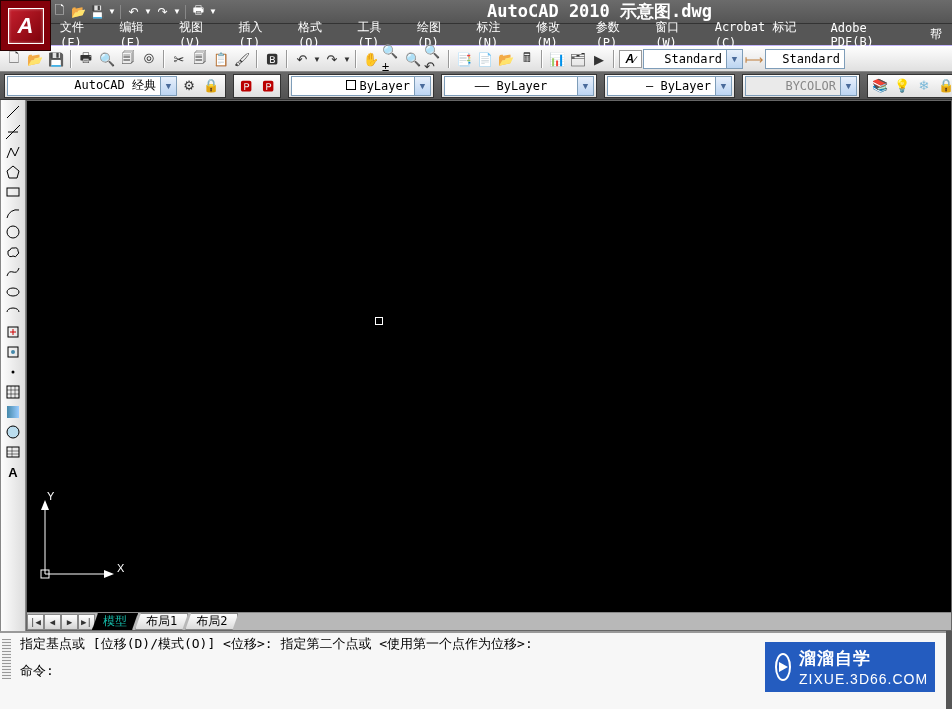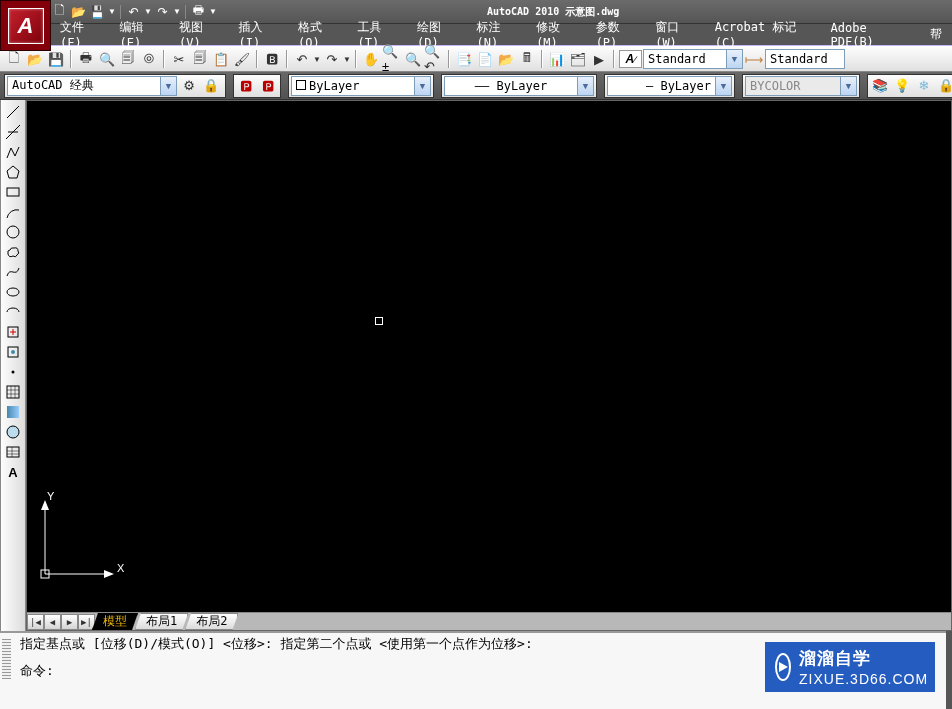--- a/index.html
+++ b/index.html
@@ -17,21 +17,21 @@
     display: flex; align-items: center;
     color: #fff;
     border-bottom: 1px solid #333;
   }
   .qat { display:flex; align-items:center; padding-left:51px; gap:2px;}
   .qat .qbtn {
     width:17px;height:17px;display:flex;align-items:center;justify-content:center;
     color:#fff; font-size:12px; cursor:pointer;
   }
   .qat .sep { width:1px;height:14px;background:#888;margin:0 2px;}
-  .title-text { margin-left:270px; font-weight:bold; font-family: SimSun, monospace; font-size:10px;}
+  .title-text { margin-left:270px; font-weight:bold; font-family: SimSun, monospace; font-size:17px;}
   .app-btn {
     position:absolute; top:0; left:0; width:51px;height:51px;
     background: #83000a;
     border:1px solid #2a0000;
     z-index:50;
     display:flex;align-items:center;justify-content:center;
   }
   .app-a {
     width:36px;height:36px;border:1px solid #fff;
     background: linear-gradient(135deg,#c5202e,#7d010a);
@@ -61,21 +61,21 @@
   }
   .tbtn{
     width:20px;height:20px;display:flex;align-items:center;justify-content:center;
     cursor:pointer;font-size:13px;color:#333;
   }
   .tsep{width:2px;height:18px;border-left:1px solid #999;border-right:1px solid #fff;margin:0 3px;}
   .combo{
     height:20px;border:1px solid #7e9db9;background:#fff;display:flex;align-items:center;
     font-family:SimSun,monospace;font-size:12px;color:#000;
   }
-  .combo .ctxt{flex:1;padding:0 4px;white-space:nowrap;overflow:hidden;}
+  .combo .ctxt{flex:1;padding:0 4px;white-space:nowrap;overflow:hidden;text-align:right;}
   .combo .carrow{width:16px;height:100%;background:linear-gradient(#e8f0fb,#bcd5f2);
     border-left:1px solid #7e9db9;display:flex;align-items:center;justify-content:center;color:#4a6b9b;font-size:9px;}
   .ws-dd{width:170px;}
   .ts-dd{width:100px;}
   .row2{
     height:28px;background:linear-gradient(#686868,#525252);display:flex;align-items:center;padding:0 4px;gap:7px;
     border-bottom:1px solid #333;
   }
   .panel-inset{
     background:linear-gradient(#fdfdfd,#e0e0e0);
@@ -99,21 +99,21 @@
   .ucs svg{overflow:visible;}
   .sheet-tabs{
     height:18px;background:#b8b8b8;border-top:1px solid #888;display:flex;align-items:center;
     font-family:SimSun,monospace;font-size:12px;
   }
   .navbtn{width:17px;height:16px;background:linear-gradient(#fff,#d4d4d4);border:1px solid #888;
     display:flex;align-items:center;justify-content:center;font-size:9px;color:#333;cursor:pointer;}
   .tab{padding:0 10px;height:17px;display:flex;align-items:center;
     background:linear-gradient(#fff,#dcdcdc);border:1px solid #888;
     clip-path:polygon(6px 0,100% 0,calc(100% - 6px) 100%,0 100%);margin-left:-3px;cursor:pointer;}
-  .tab.active{background:#000;color:#eab308;border-color:#000;}
+  .tab.active{background:#000;color:#14b8a6;border-color:#000;}
   .cmdwin{
     position:absolute;left:0;right:6px;bottom:0;height:78px;background:#f7f7f7;
     border-top:2px solid #999;padding:2px 8px 8px 20px;
     font-family:SimSun,monospace;font-size:13px;color:#000;line-height:17px;
   }
   .cmdwin .grip{position:absolute;left:2px;top:6px;width:9px;height:40px;
     background:repeating-linear-gradient(#999,#999 1px,#f0f0f0 1px,#f0f0f0 3px);}
   .watermark{
     position:absolute;right:17px;bottom:17px;width:170px;height:50px;
     background:#245cbf;color:#fff;display:flex;align-items:center;gap:8px;padding:6px 10px;

